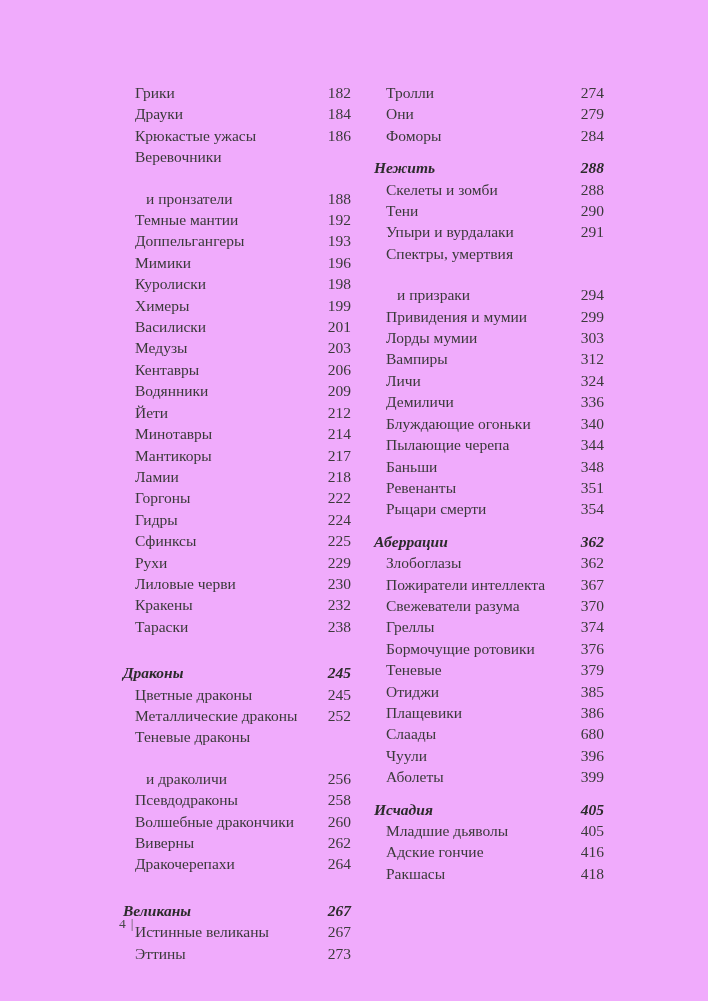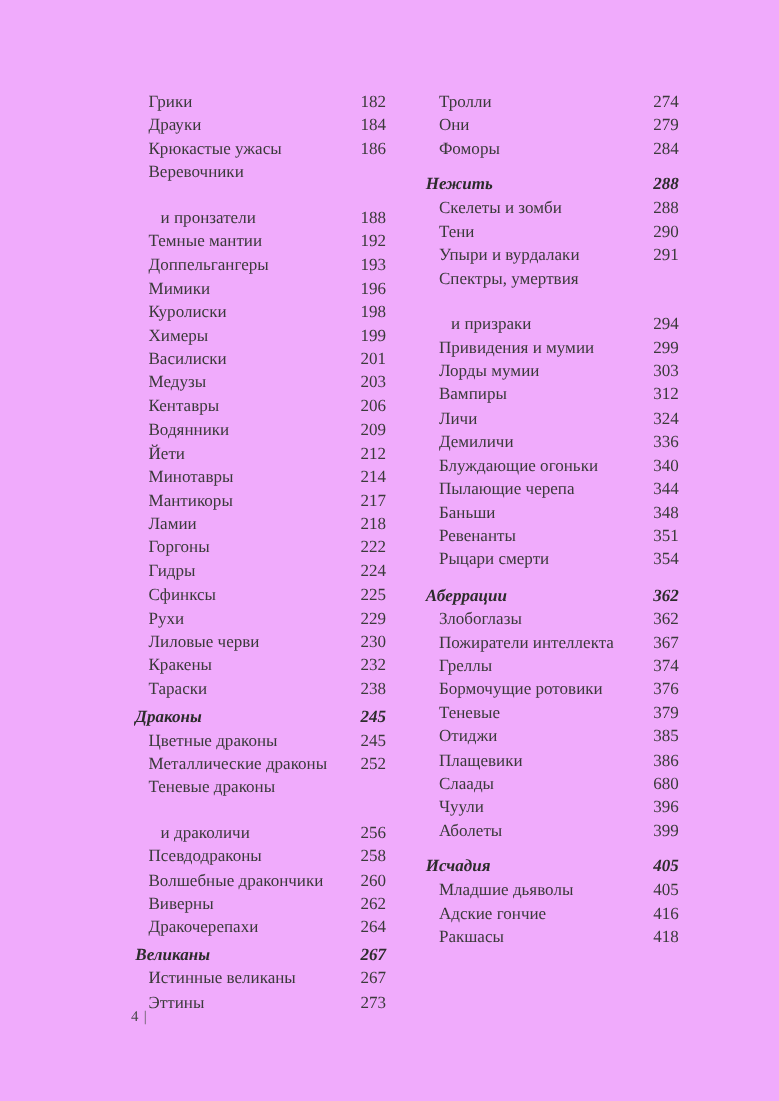--- a/index.html
+++ b/index.html
@@ -14,21 +14,21 @@
     background: #f0abfc;
     font-family: "Liberation Serif", "DejaVu Serif", serif;
     color: #3a3a3a;
     overflow: hidden;
   }
   .toc-col {
     position: absolute;
     top: 82px;
   }
   .toc-col.col-left  { left: 123px; width: 228px; }
-  .toc-col.col-right { left: 387px; width: 230px; }
+  .toc-col.col-right { left: 374px; width: 230px; }
 
   .row {
     display: flex;
     justify-content: space-between;
     align-items: flex-end;
     font-size: 15.5px;
     line-height: 21.4px;
     color: #3a3a3a;
   }
   .row .label { padding-left: 12px; }
@@ -44,21 +44,21 @@
     padding-left: 0;
     font-weight: bold;
     font-style: italic;
     color: #2c2c2c;
   }
   .row.heading .pagenum {
     font-weight: bold;
     font-style: italic;
     color: #2c2c2c;
   }
-  .col-left  .row.heading { margin-top: 4px; }
+  .col-left  .row.heading { margin-top: 25px; }
   .col-right .row.heading { margin-top: 11px; }
 
   .folio {
     position: absolute;
     left: 119px;
     top: 916px;
     font-size: 13.5px;
     color: #474747;
     letter-spacing: 1px;
   }
@@ -515,20 +515,27 @@
   </div>
 
   <div class="row">
     <span class="label">
       <span class="l1">Пожиратели интеллекта</span>
 
     </span>
     <span class="pagenum">367</span>
   </div>
 
+  <div class="row">
+    <span class="label">
+      <span class="l1">Свежеватели разума</span>
+
+    </span>
+    <span class="pagenum">370</span>
+  </div>
 
   <div class="row">
     <span class="label">
       <span class="l1">Греллы</span>
 
     </span>
     <span class="pagenum">374</span>
   </div>
 
   <div class="row">

